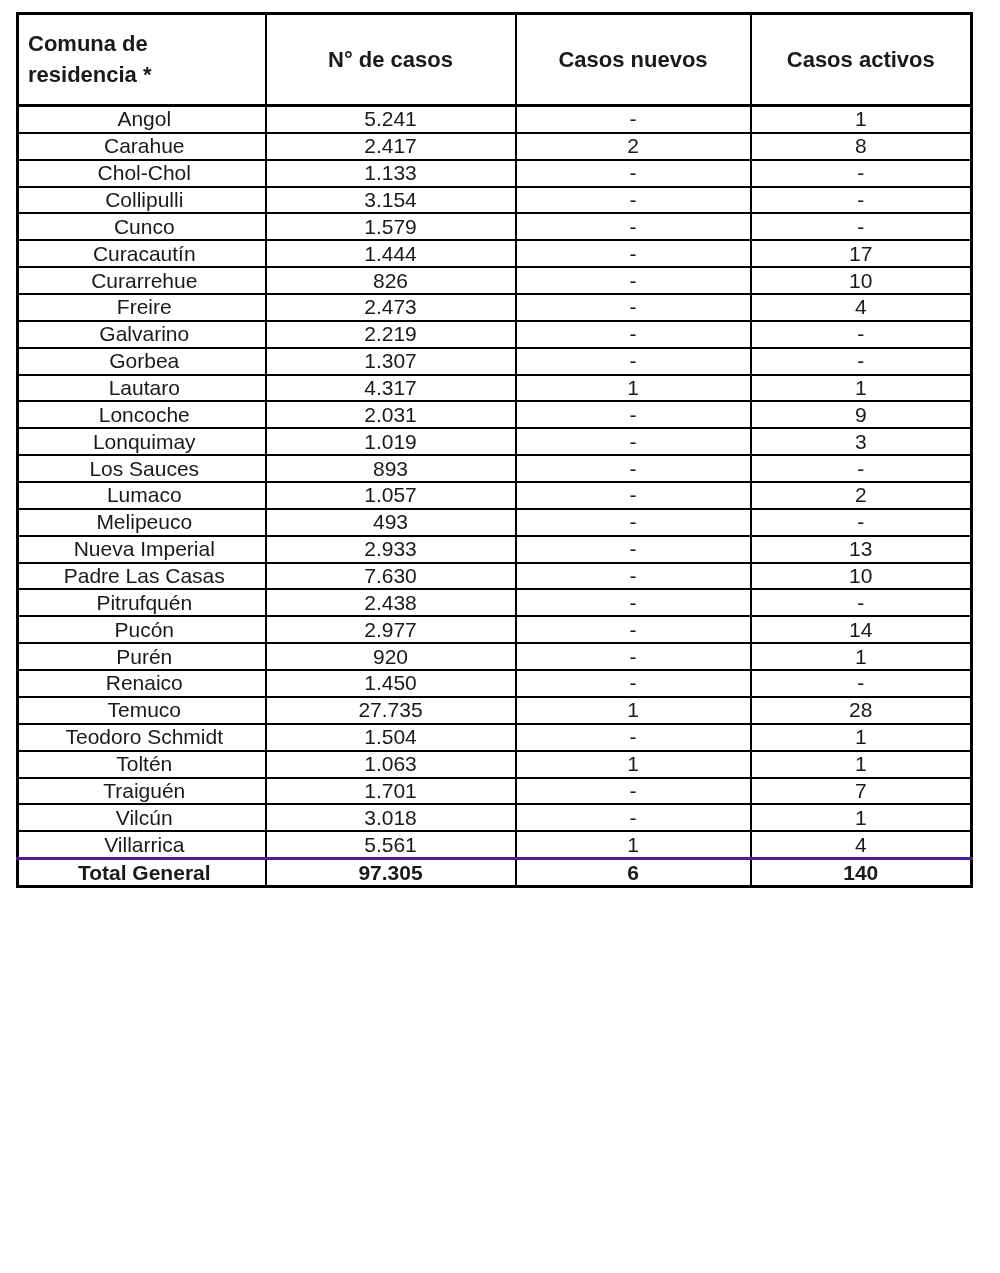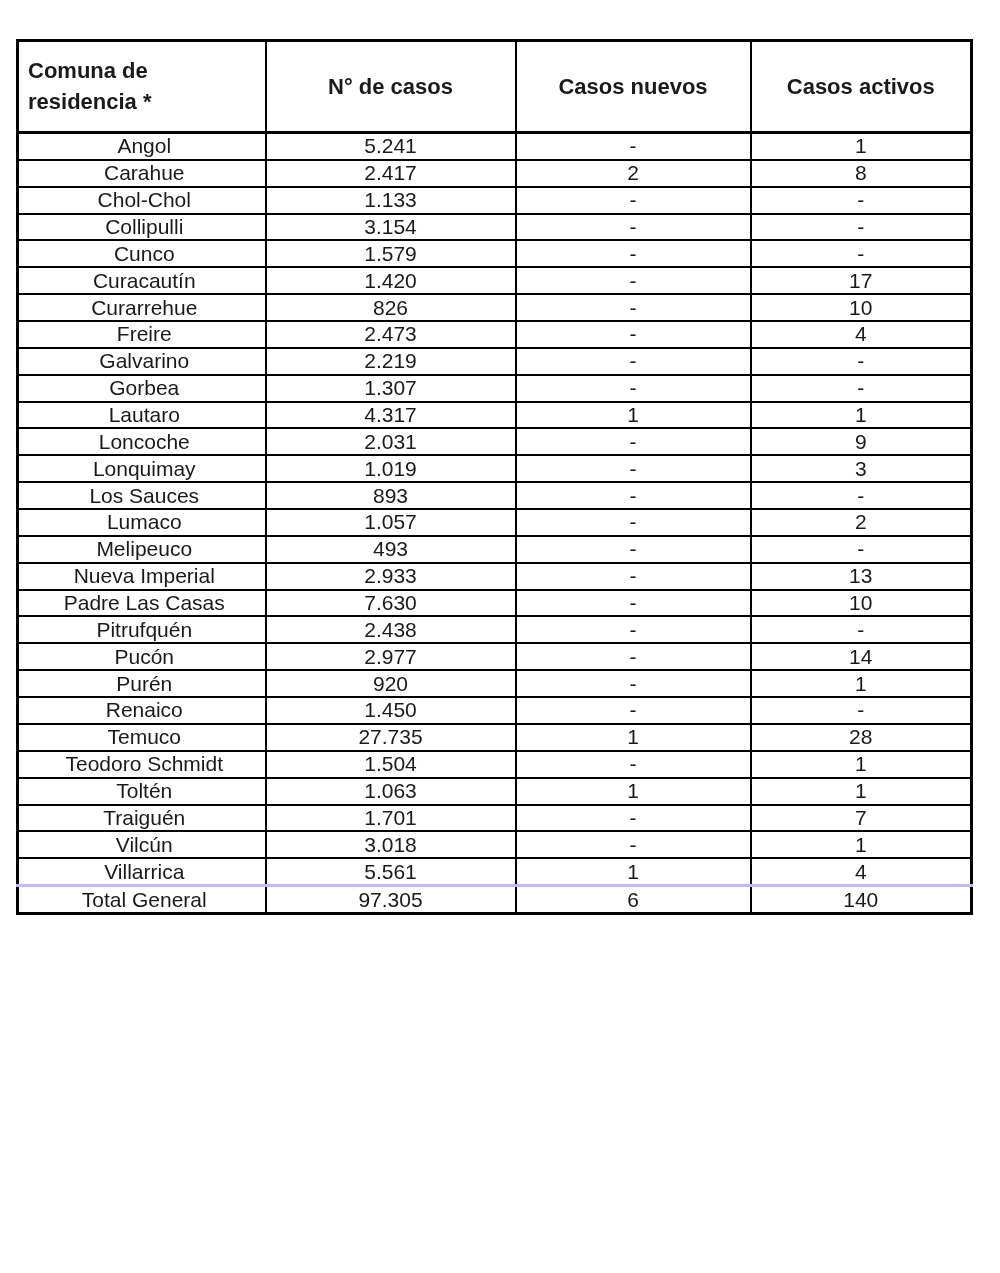--- a/index.html
+++ b/index.html
@@ -13,21 +13,20 @@
   }
   table.cases {
     position: absolute;
     left: 16px;
     top: 12px;
     width: 954px;
     height: 876px;
     border-collapse: collapse;
     table-layout: fixed;
     border: 3px solid #000;
-    margin-top: 27px;
   }
   th, td {
     border: 2px solid #000;
     padding: 0 4px;
     font-size: 21px;
     overflow: hidden;
   }
   thead th {
     height: 89px;
     font-size: 22px;
@@ -40,22 +39,22 @@
     text-align: left;
     white-space: normal;
     padding-left: 9px;
     padding-right: 60px;
     line-height: 1.4;
   }
   td { vertical-align: middle; white-space: nowrap; }
   td.c-left { text-align: center; padding-left: 9px; }
   td.c-center { text-align: center; }
   tr.total-row td {
-    font-weight: normal;
-    border-top: 3px solid #c4b5fd;
+    font-weight: bold;
+    border-top: 3px solid #4c1d95;
   }
 </style>
 </head>
 <body>
 
 <table class="cases">
   <colgroup>
     <col style="width:248px">
     <col style="width:250px">
     <col style="width:235px">
@@ -95,21 +94,21 @@
         <td class="c-center">-</td>
       </tr>
       <tr>
         <td class="c-left">Cunco</td>
         <td class="c-center">1.579</td>
         <td class="c-center">-</td>
         <td class="c-center">-</td>
       </tr>
       <tr>
         <td class="c-left">Curacautín</td>
-        <td class="c-center">1.420</td>
+        <td class="c-center">1.444</td>
         <td class="c-center">-</td>
         <td class="c-center">17</td>
       </tr>
       <tr>
         <td class="c-left">Curarrehue</td>
         <td class="c-center">826</td>
         <td class="c-center">-</td>
         <td class="c-center">10</td>
       </tr>
       <tr>

